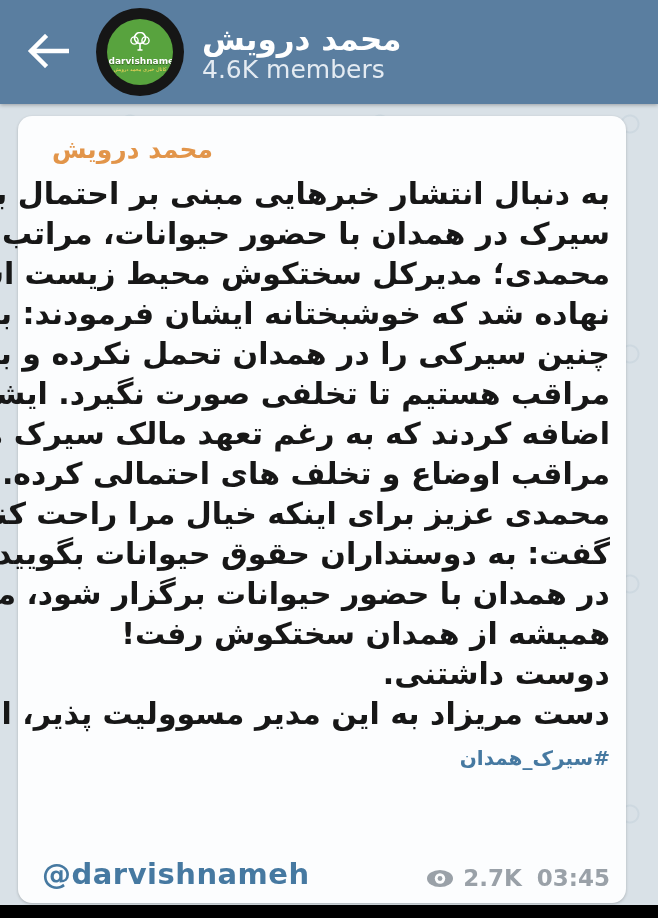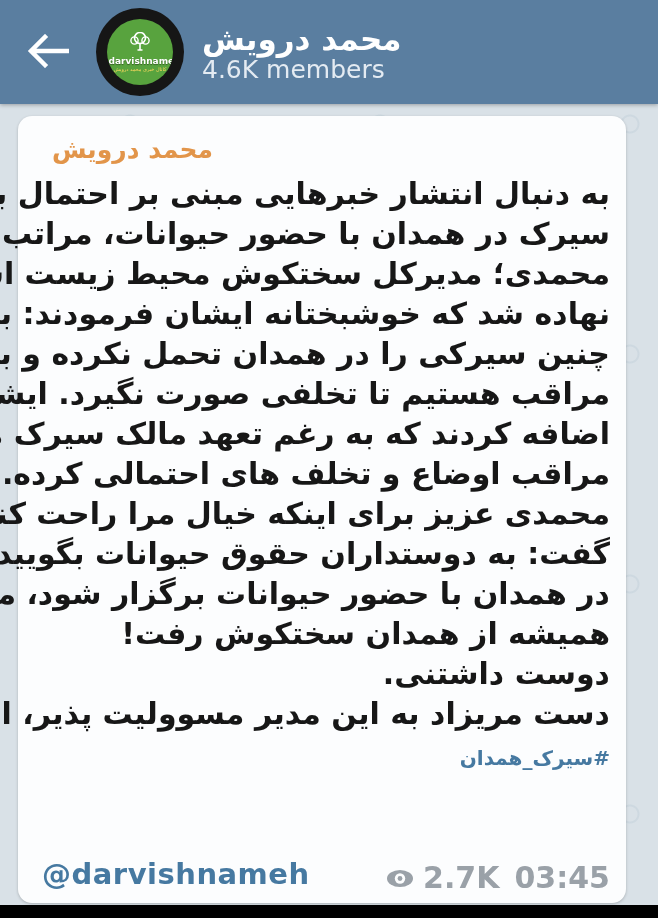--- a/index.html
+++ b/index.html
@@ -87,21 +87,21 @@
     display:flex;align-items:flex-end;justify-content:space-between;
   }
   .username{
     color:var(--c-link_blue,#4679a1);
     font-size:29px;font-weight:700;letter-spacing:.5px;
     text-decoration:none;line-height:34px;
   }
   .meta{
     display:flex;align-items:center;gap:9px;
     color:var(--c-muted_gray,#9aa1a8);
-    font-size:30px;font-weight:700;line-height:26px;justify-content:flex-end;
+    font-size:23px;font-weight:700;line-height:26px;justify-content:flex-end;
   }
   .meta .views{margin-right:6px;}
   
   .bottom-bar{
     position:absolute;left:0;right:0;bottom:0;height:13px;
     background:var(--c-bottom_bar,#000000);z-index:4;
   }
 </style>
 </head>
 <body>

